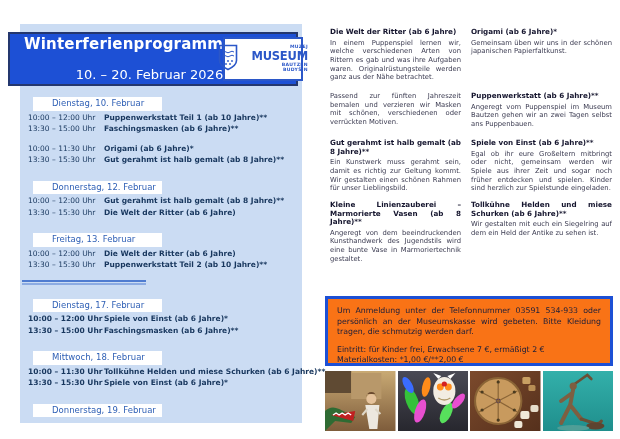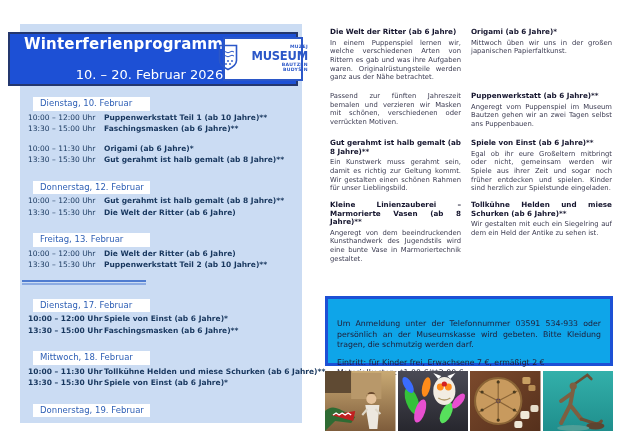--- a/index.html
+++ b/index.html
@@ -18,21 +18,21 @@
   .header-subtitle{color:#fff;font-size:13px;line-height:15px;}
   .logo-box{margin-left:auto;width:80px;height:44px;background:#fff;border:2px solid #2b57c8;
             box-sizing:border-box;display:flex;align-items:center;justify-content:center;gap:13px;}
   .logo-text{text-align:right;color:#2b57c8;line-height:1;}
   .logo-muzej,.logo-bautzen,.logo-budysin{font-size:4.6px;font-weight:bold;letter-spacing:.3px;}
   .logo-museum{font-size:11.5px;font-weight:bold;letter-spacing:-.2px;margin:1px 0;}
 
   
   .schedule{position:absolute;left:0;top:67px;width:100%;}
   .day-band{display:inline-block;min-width:104px;margin-left:13px;background:#fff;
-            padding:2px 6px 2px 7px;font-size:8.5px;line-height:9.5px;color:#2e5fb5;white-space:nowrap;}
+            padding:2px 6px 2px 19px;font-size:8.5px;line-height:9.5px;color:#2e5fb5;white-space:nowrap;}
   .day-group{margin-bottom:10px;}
   .event-row{display:flex;margin:2px 0 0 8px;align-items:flex-end;}
   .time{flex:0 0 76px;font-size:7.5px;line-height:9.5px;white-space:nowrap;}
   .event-title{font-size:7.5px;line-height:9.5px;font-weight:bold;white-space:nowrap;}
   .week2 .time{font-weight:bold;}
   .week-divider{width:124px;height:1px;border-top:2px solid #4f7cd0;border-bottom:2px solid #8cabe2;
                 margin:4px 0 8px 2px;}
 
   
   .desc-col{position:absolute;top:28px;}
@@ -40,21 +40,21 @@
   .desc-col-2{left:471px;width:141px;}
   .desc-block{text-align:justify;}
   .desc-h{font-size:7.2px;line-height:8.6px;font-weight:bold;color:#15152e;margin-bottom:2px;}
   .desc-b{font-size:6.8px;line-height:8.7px;color:#3a3a50;}
   .slot-1{min-height:64px;}
   .slot-2{min-height:47px;}
   .slot-3{min-height:62px;}
 
   
   .info-box{position:absolute;left:325px;top:296px;width:288px;height:70px;border:3px solid #1d50d5;
-            box-sizing:border-box;background:#0ea5e9;padding:20px 9px;font-size:7.8px;line-height:10.5px;
+            box-sizing:border-box;background:#f97316;padding:7px 9px;font-size:7.8px;line-height:10.5px;
             color:#20203a;}
   .info-par{text-align:justify;margin:0 0 7px 0;}
   .info-line{margin:0;}
 
   
   .photo-strip{position:absolute;left:325px;top:371px;width:288px;height:60px;display:flex;gap:2px;}
   .photo{flex:1 1 0;overflow:hidden;}
   .photo svg{display:block;width:100%;height:100%;}
 </style>
 </head>
@@ -188,21 +188,21 @@
     </div>
     <div class="desc-block">
       <div class="desc-h">Kleine Linienzauberei – Marmorierte Vasen (ab 8 Jahre)**</div>
       <div class="desc-b">Angeregt von dem beeindruckenden Kunsthandwerk des Jugendstils wird eine bunte Vase in Marmoriertechnik gestaltet.</div>
     </div>
   </div>
 
   <div class="desc-col desc-col-2">
     <div class="desc-block slot-1">
       <div class="desc-h">Origami (ab 6 Jahre)*</div>
-      <div class="desc-b">Mittwoch üben wir uns in der großen japanischen Papierfaltkunst.</div>
+      <div class="desc-b">Gemeinsam üben wir uns in der schönen japanischen Papierfaltkunst.</div>
     </div>
     <div class="desc-block slot-2">
       <div class="desc-h">Puppenwerkstatt (ab 6 Jahre)**</div>
       <div class="desc-b">Angeregt vom Puppenspiel im Museum Bautzen gehen wir an zwei Tagen selbst ans Puppenbauen.</div>
     </div>
     <div class="desc-block slot-3">
       <div class="desc-h">Spiele von Einst (ab 6 Jahre)**</div>
       <div class="desc-b">Egal ob ihr eure Großeltern mitbringt oder nicht, gemeinsam werden wir Spiele aus ihrer Zeit und sogar noch früher entdecken und spielen. Kinder sind herzlich zur Spielstunde eingeladen.</div>
     </div>
     <div class="desc-block">

